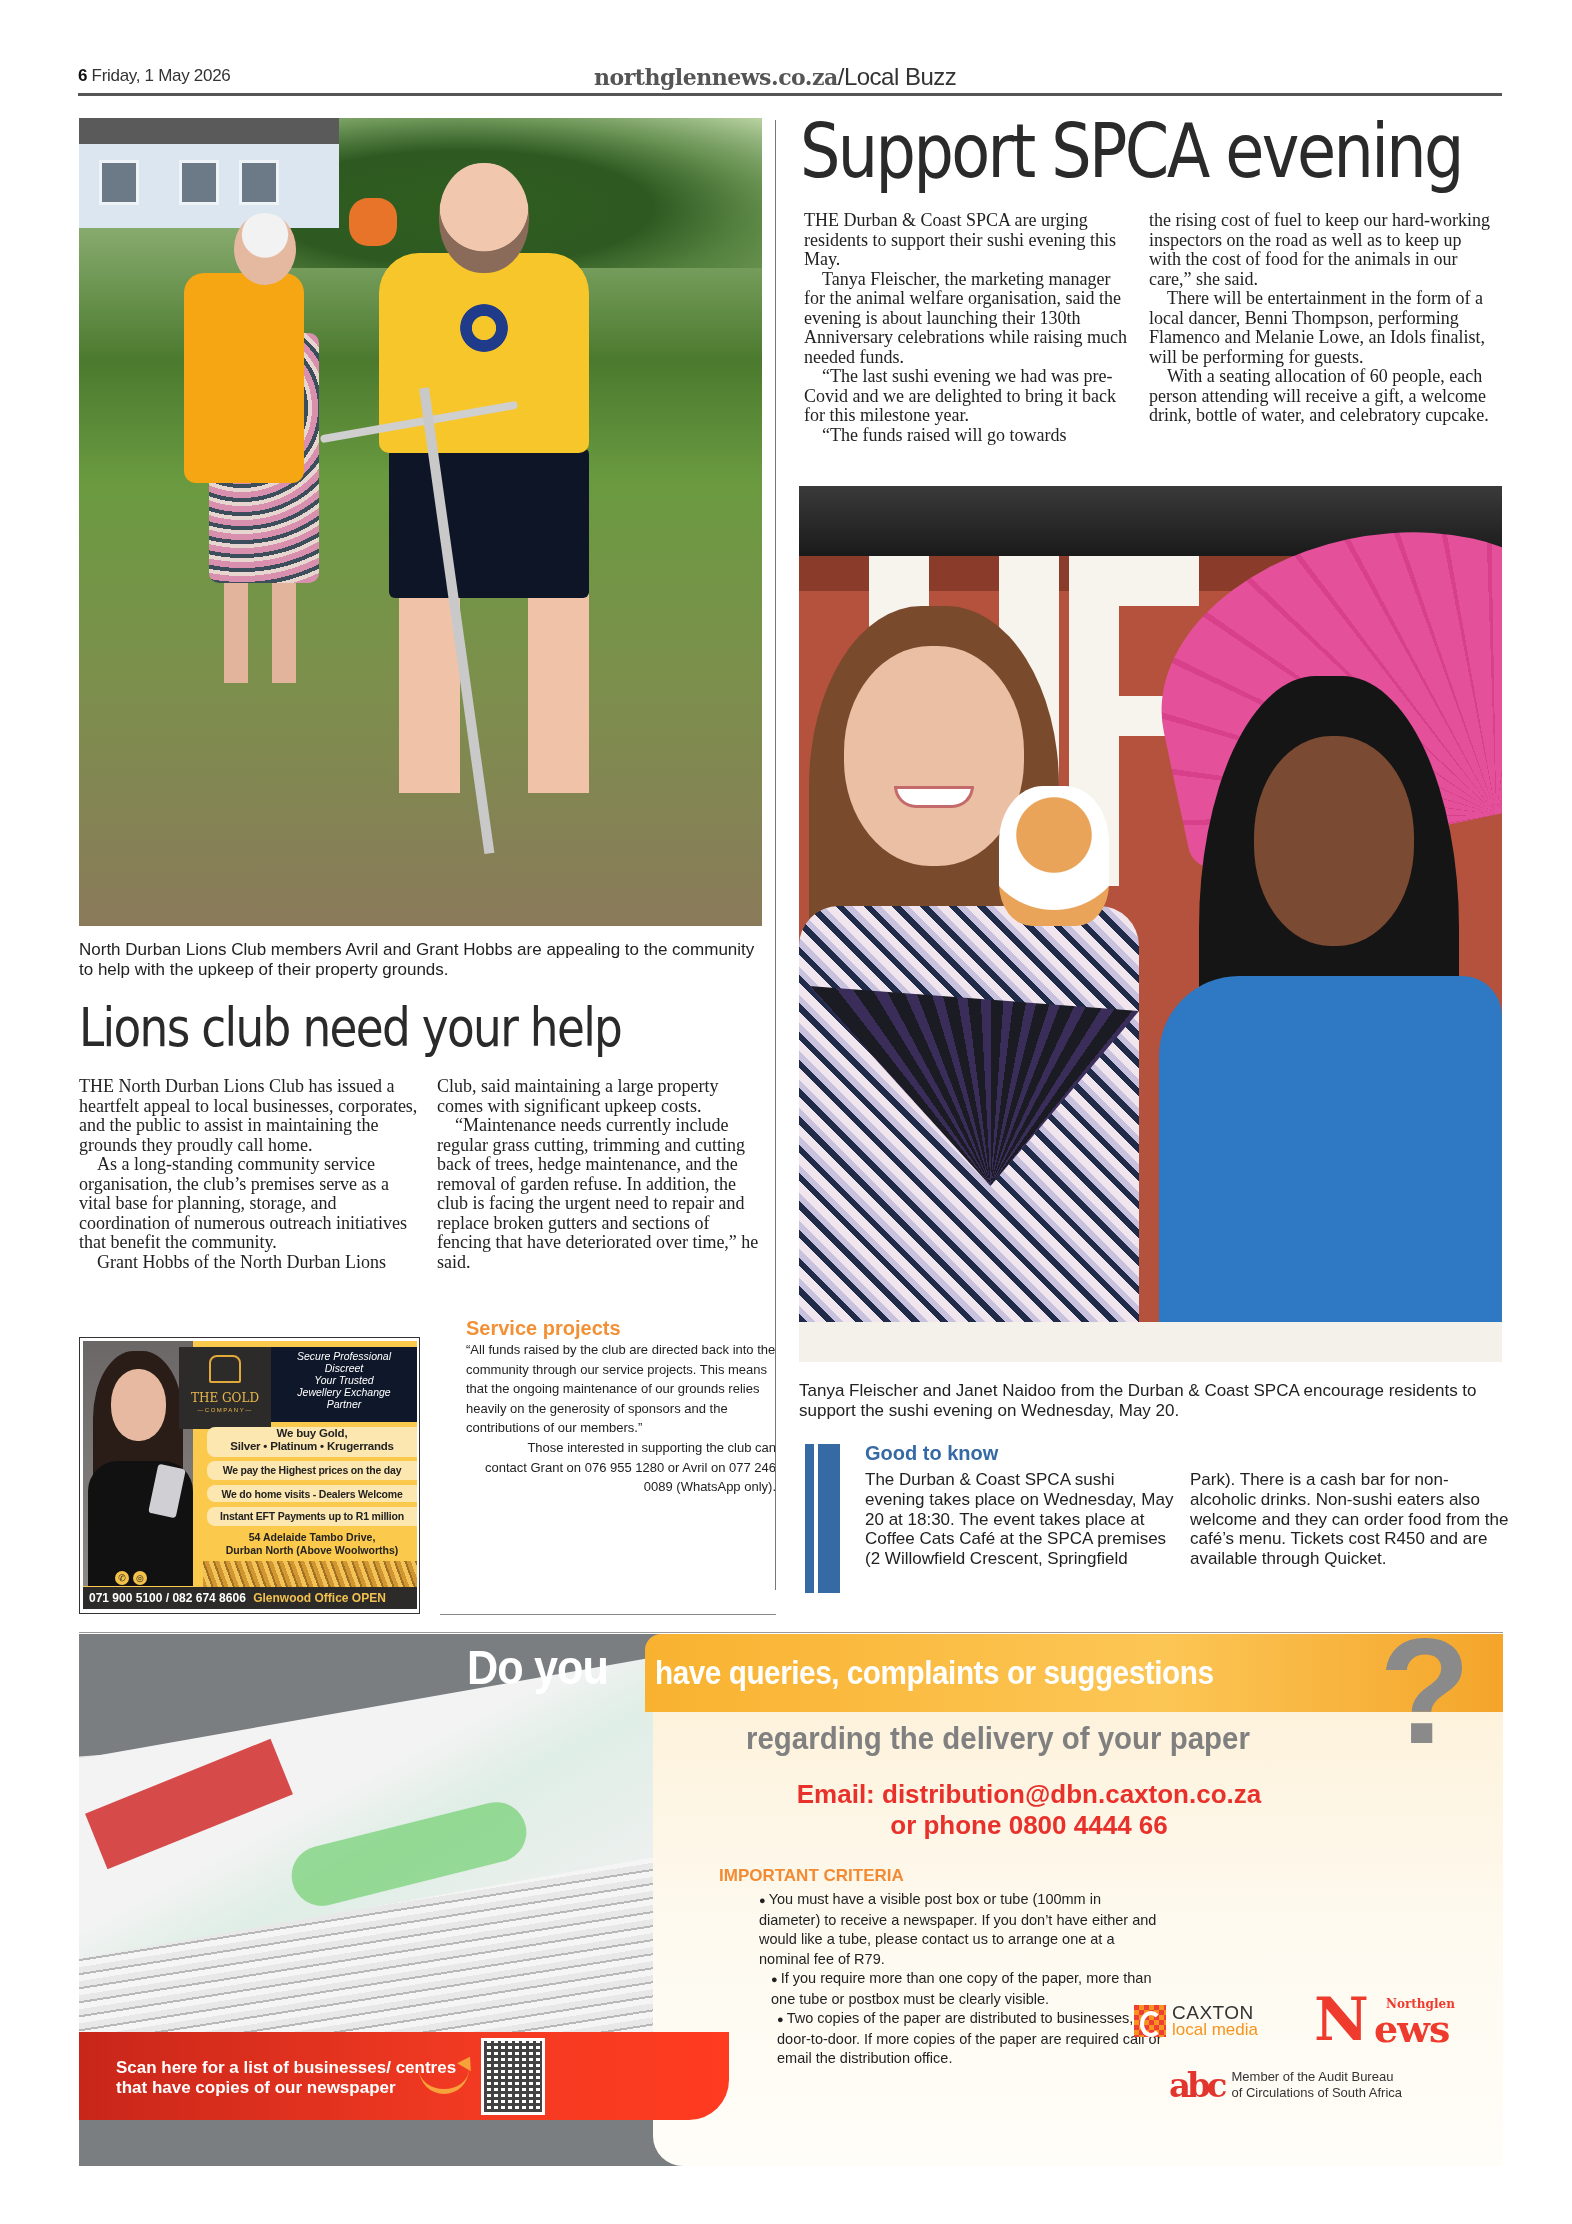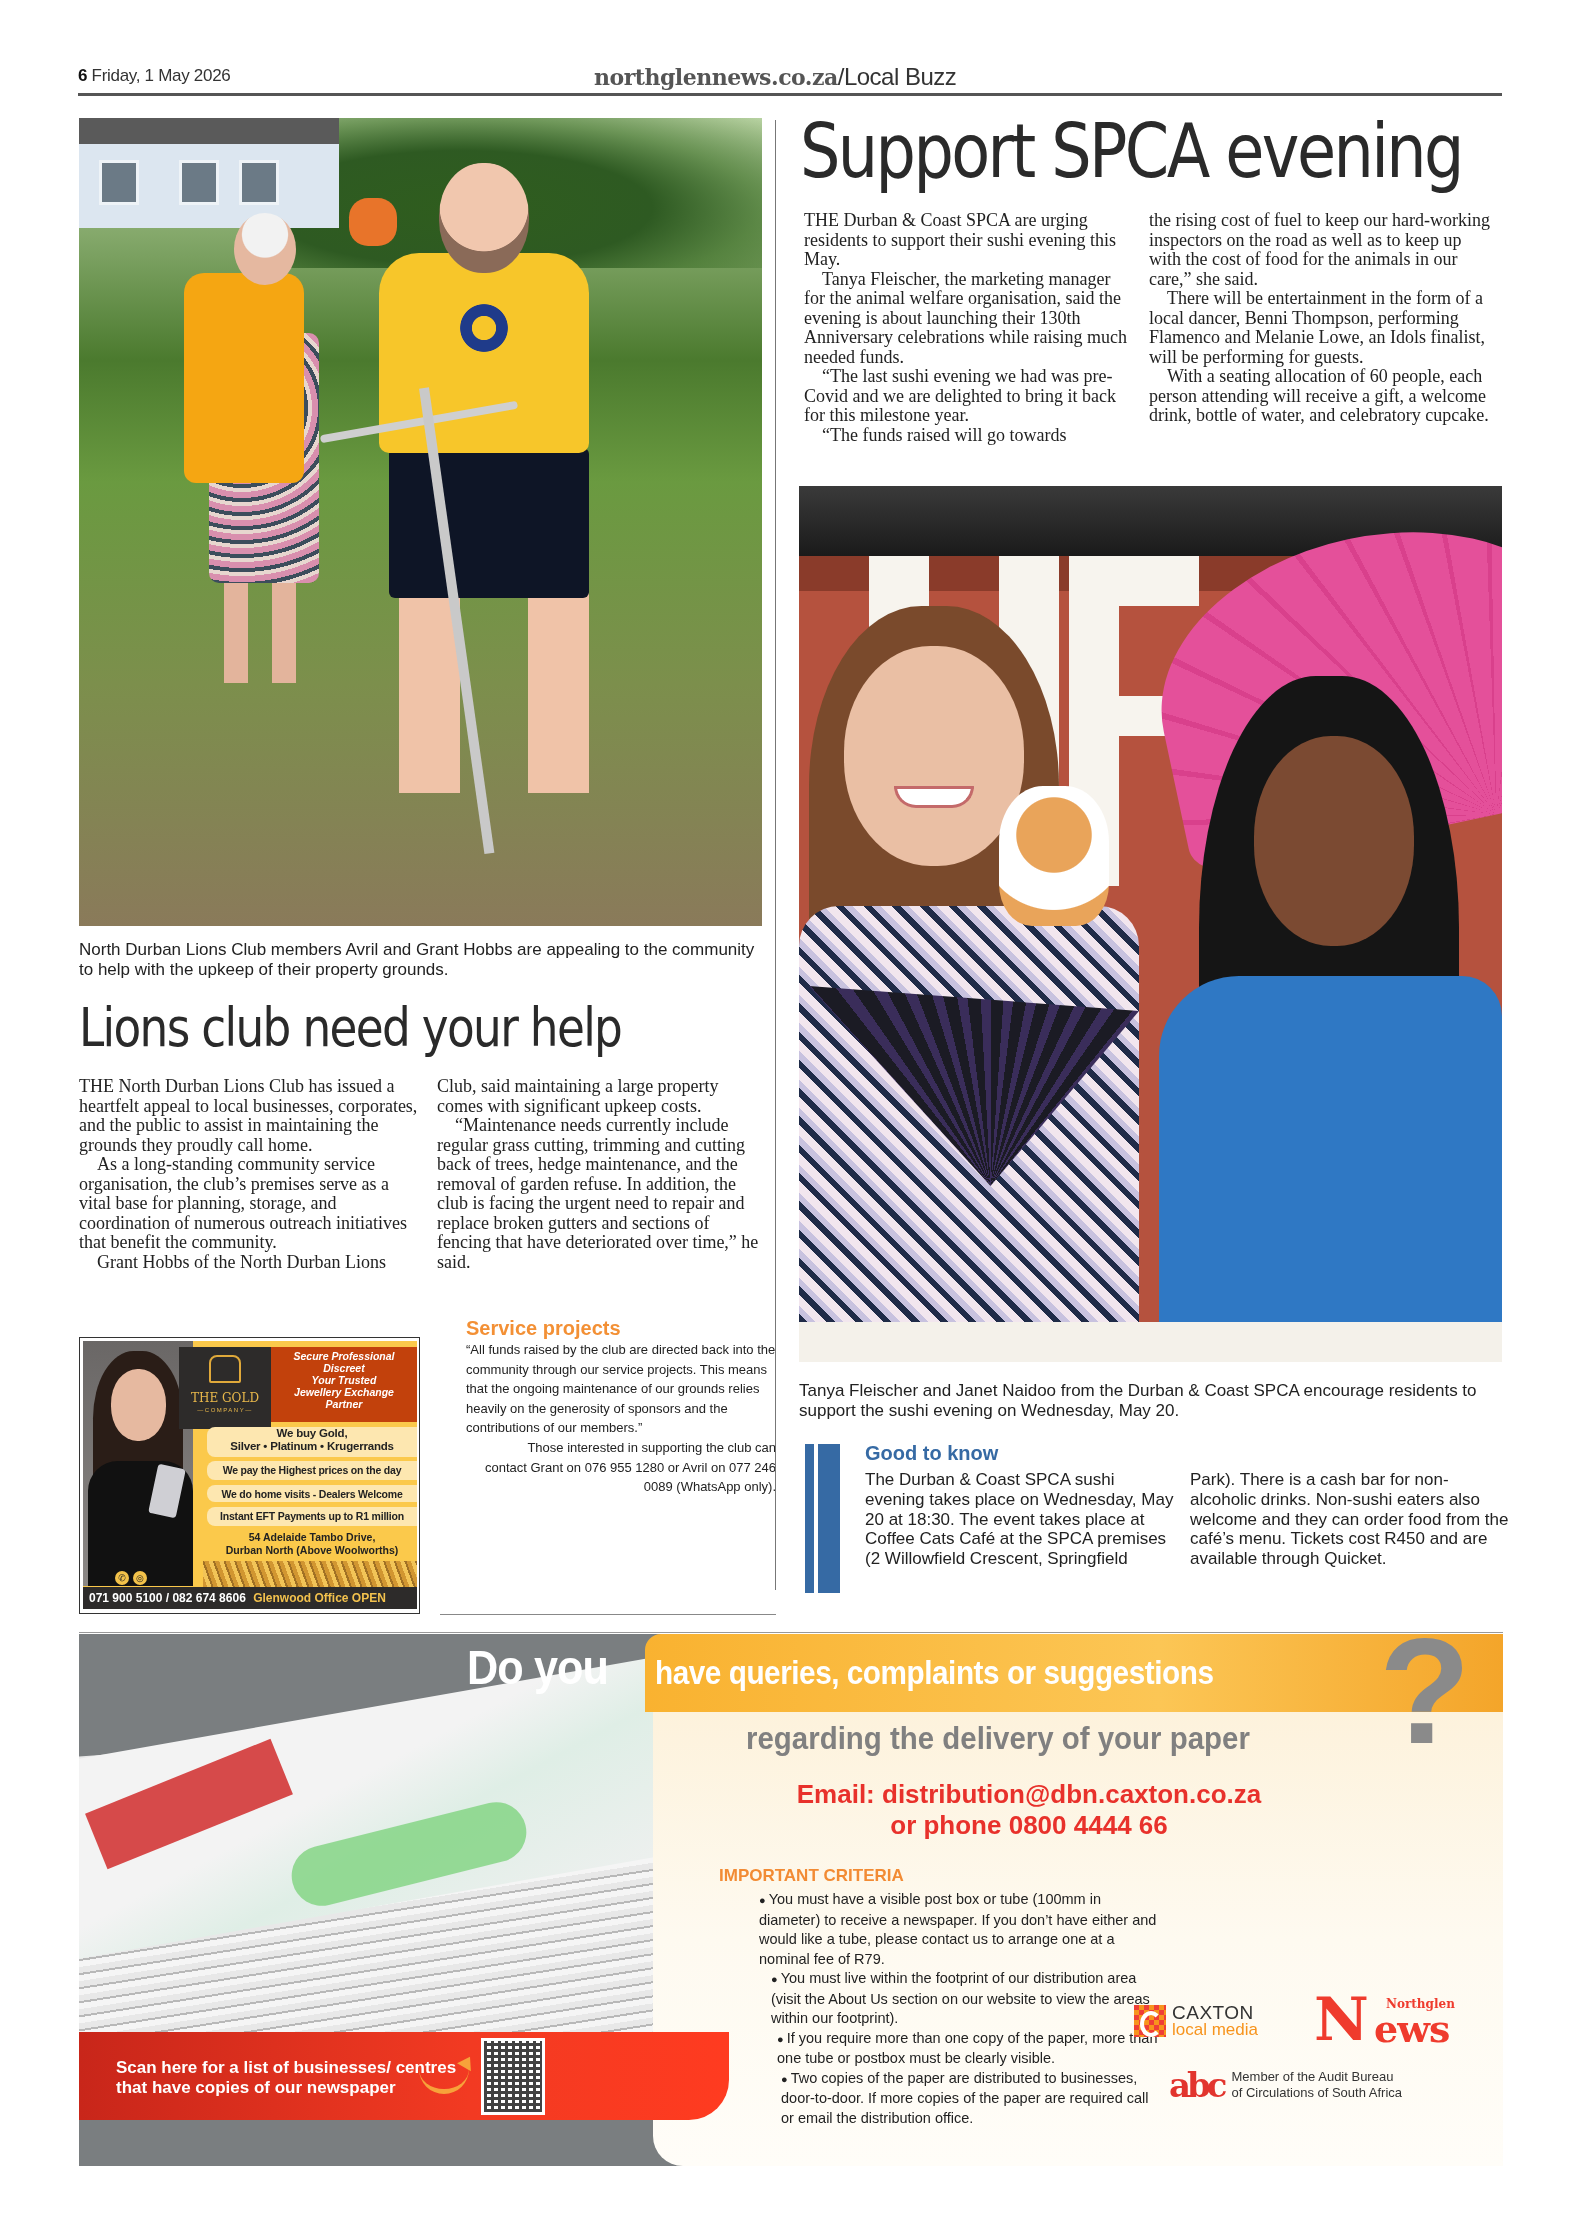--- a/index.html
+++ b/index.html
@@ -92,21 +92,21 @@
   .gold-ad { left: 83px; top: 1341px; width: 334px; height: 268px; background: #fbc94b; overflow: hidden; }
   .gold-ad .model-bg { position:absolute; left:0; top:0; width: 110px; height: 245px; background: linear-gradient(180deg,#6a6766,#8b8785); }
   .gold-ad .model-hair { position:absolute; left: 10px; top: 10px; width: 90px; height: 150px; border-radius: 45% 45% 10% 10%; background:#2a1d17; }
   .gold-ad .model-face { position:absolute; left: 28px; top: 28px; width: 55px; height: 72px; border-radius: 48%; background:#e6b9a0; }
   .gold-ad .model-top { position:absolute; left: 5px; top: 120px; width: 105px; height: 125px; background:#111; border-radius: 30px 30px 0 0; }
   .gold-ad .phone { position:absolute; left: 70px; top: 125px; width: 28px; height: 50px; background:#cfcfd4; border-radius: 4px; transform: rotate(12deg); }
   .gold-ad .logo-box { position:absolute; left: 96px; top: 6px; width: 92px; height: 82px; background: #2d2b2a; }
   .gold-ad .logo-icon { position:absolute; left: 30px; top: 8px; width: 32px; height: 28px; border: 2px solid #e0a93a; border-radius: 8px 8px 2px 2px; }
   .gold-ad .logo-name { position:absolute; left: 0; top: 44px; width: 92px; text-align: center; font-family: "DejaVu Serif", serif; font-size: 12px; color:#e9b84b; }
   .gold-ad .logo-sub { position:absolute; left: 0; top: 60px; width: 92px; text-align: center; font-size: 6px; letter-spacing: 1.5px; color:#e9b84b; }
-  .gold-ad .tagline-box { position:absolute; left: 188px; top: 6px; width: 146px; height: 75px; background: #c2410c; color:#fff; font-style: italic; font-weight: bold; font-size: 10.5px; line-height: 12px; text-align: center; padding-top: 3px; }
+  .gold-ad .tagline-box { position:absolute; left: 188px; top: 6px; width: 146px; height: 75px; background: #0f172a; color:#fff; font-style: italic; font-weight: normal; font-size: 10.5px; line-height: 12px; text-align: center; padding-top: 3px; }
   .gold-ad .pill { position:absolute; left: 124px; width: 210px; background: #fde7b0; border-radius: 8px 0 0 8px; color:#222; font-weight: bold; font-size: 10.5px; line-height: 13px; text-align: center; font-family: "Liberation Sans", sans-serif; letter-spacing: -0.2px; }
   .gold-ad .pill1 { top: 86px; height: 30px; font-size: 11.5px; }
   .gold-ad .pill2 { top: 120px; height: 19px; padding-top: 3px; }
   .gold-ad .pill3 { top: 144px; height: 17px; padding-top: 3px; }
   .gold-ad .pill4 { top: 166px; height: 19px; padding-top: 3px; }
   .gold-ad .address { position:absolute; left: 124px; top: 190px; width: 210px; color:#222; font-weight: bold; font-size: 10.5px; line-height: 13px; text-align: center; }
   .gold-ad .rings { position:absolute; left: 120px; top: 220px; width: 214px; height: 26px; background: repeating-linear-gradient(70deg, #c7892a 0 4px, #f0c35a 4px 8px, #8a5a1a 8px 10px); opacity: .8; }
   .gold-ad .contact-icons { position:absolute; left: 32px; top: 230px; display:flex; gap: 4px; }
   .gold-ad .ci { width: 14px; height: 14px; border-radius: 50%; background: #f3c24a; color:#222; font-size: 9px; line-height: 14px; text-align: center; }
   .gold-ad .bottom-bar { position:absolute; left:0; top: 246px; width: 334px; height: 22px; background: #2d2b2a; font-weight: bold; font-size: 12px; line-height: 22px; white-space: nowrap; padding-left: 6px; }
@@ -335,21 +335,20 @@
   <div class="ad-queries">have queries, complaints or suggestions</div>
   <div class="ad-qmark">?</div>
   <div class="ad-regarding">regarding the delivery of your paper</div>
   <div class="ad-email">
     <div>Email: distribution@dbn.caxton.co.za</div>
     <div>or phone 0800 4444 66</div>
   </div>
   <div class="ad-criteria-title">IMPORTANT CRITERIA</div>
   <ul class="ad-criteria">
     <li><span class="bullet">●</span><span>You must have a visible post box or tube (100mm in diameter) to receive a newspaper. If you don’t have either and would like a tube, please contact us to arrange one at a nominal fee of R79.</span></li>
-    <li><span class="bullet">●</span><span>You must live within the footprint of our distribution area (visit the About Us section on our website to view the areas within our footprint).</span></li>
     <li><span class="bullet">●</span><span>If you require more than one copy of the paper, more than one tube or postbox must be clearly visible.</span></li>
     <li><span class="bullet">●</span><span>Two copies of the paper are distributed to businesses, door-to-door. If more copies of the paper are required call or email the distribution office.</span></li>
   </ul>
   <div class="ad-caxton">
     <div class="mark"></div>
     <div class="words">
       <div class="w1">CAXTON</div>
       <div class="w2">local media</div>
     </div>
   </div>

